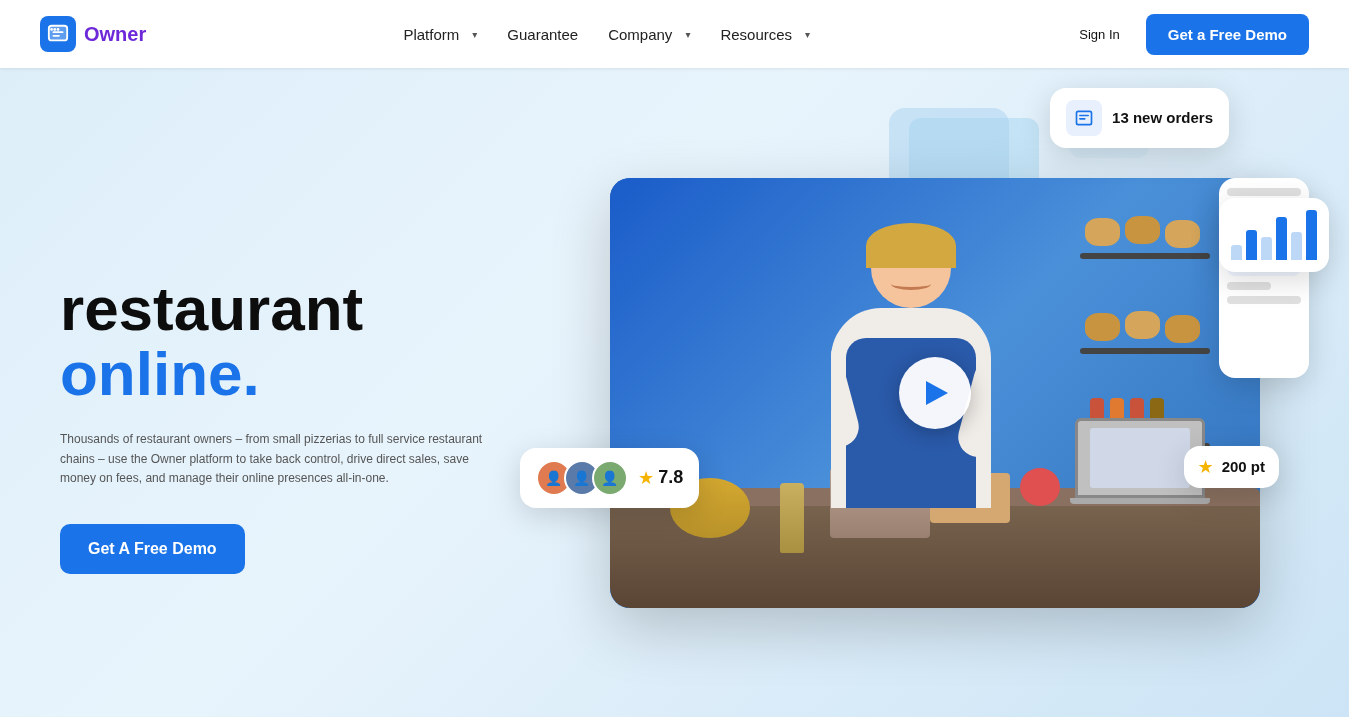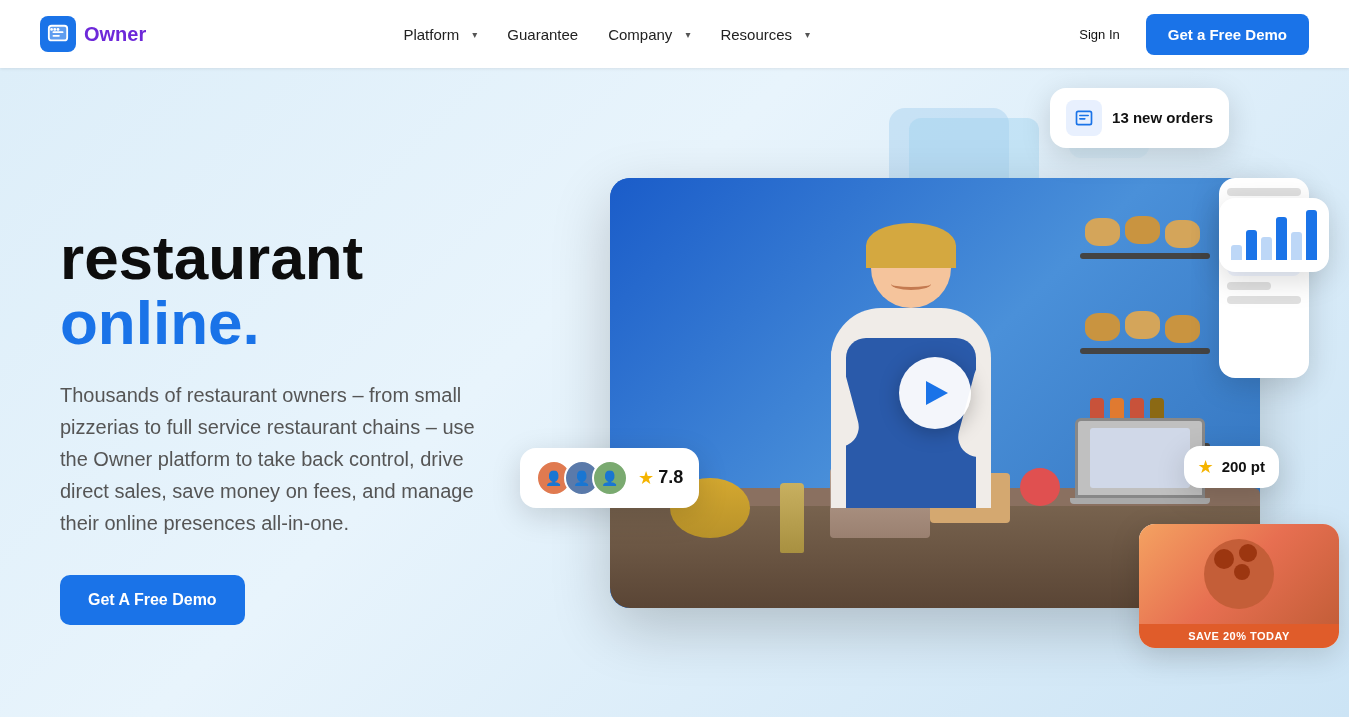--- a/index.html
+++ b/index.html
@@ -114,21 +114,21 @@
       color: #0d0d0d;
       line-height: 1.05;
       margin-bottom: 6px;
     }
     .hero-title-online {
       color: #1a73e8;
       font-size: 62px;
       font-weight: 900;
     }
     .hero-desc {
-      font-size: 20px;
+      font-size: 12px;
       color: #555;
       line-height: 1.6;
       margin-top: 24px;
       margin-bottom: 36px;
       max-width: 440px;
     }
     .hero-cta {
       background: #1a73e8;
       color: #fff;
       border: none;
@@ -501,31 +501,20 @@
     </div>
 
     <div class="phone-mockup">
       <div class="phone-line"></div>
       <div class="phone-line short"></div>
       <div class="phone-line" style="height:60px;background:#f0f5ff;border-radius:8px;margin-bottom:6px;"></div>
       <div class="phone-line short"></div>
       <div class="phone-line"></div>
     </div>
 
-    <div class="float-card pizza-card">
-      <div class="pizza-img">
-
-        <div style="width:70px;height:70px;background:#c45e38;border-radius:50%;position:relative;">
-          <div style="position:absolute;top:10px;left:10px;width:20px;height:20px;background:#8B2500;border-radius:50%;opacity:0.7;"></div>
-          <div style="position:absolute;top:25px;left:30px;width:16px;height:16px;background:#8B2500;border-radius:50%;opacity:0.7;"></div>
-          <div style="position:absolute;top:5px;left:35px;width:18px;height:18px;background:#8B2500;border-radius:50%;opacity:0.7;"></div>
-        </div>
-      </div>
-      <div class="save-badge">SAVE 20% TODAY</div>
-    </div>
 
     <div class="float-card" style="bottom:180px;right:10px;display:flex;align-items:center;gap:8px;padding:10px 14px;">
       <span style="color:#f5b400;font-size:18px;">★</span>
       <span style="font-weight:700;color:#111;font-size:15px;">200 pt</span>
     </div>
 
   </div>
 </section>
 
 </body></html>

